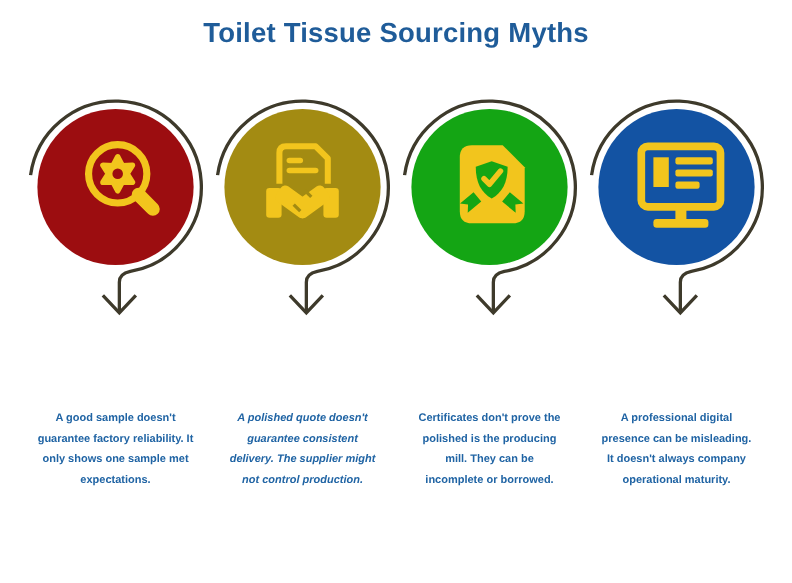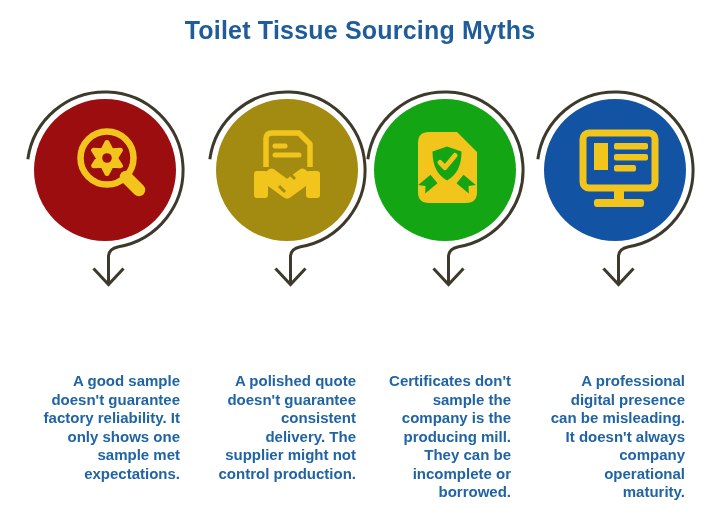--- a/index.html
+++ b/index.html
@@ -23,21 +23,21 @@
     letter-spacing: 0.2px;
     color: var(--title_blue, #1F5C99);
   }
   .unit {
     position: absolute;
     top: 75px;
     width: 170px;
     height: 455px;
   }
   .unit.u1 { left: 20px; }
-  .unit.u2 { left: 202px; }
+  .unit.u2 { left: 190px; font-style: italic; }
   .unit.u3 { left: 360px; }
   .unit.u4 { left: 530px; }
   .unit svg { display: block; }
   .ring {
     stroke: var(--ring_olive, #3E3A2B);
     stroke-width: 3;
     fill: none;
   }
   .icon .g-s { stroke: var(--icon_gold, #F2C51D); fill: none; }
   .icon .g-f { fill: var(--icon_gold, #F2C51D); }
@@ -45,22 +45,22 @@
     fill: var(--icon_gold, #F2C51D);
     stroke: var(--icon_gold, #F2C51D);
     stroke-linejoin: round;
   }
   .desc {
     position: absolute;
     top: 297px;
     left: 50%;
     transform: translateX(-50%);
     margin: 0;
-    text-align: right;
-    font-size: 15px;
+    text-align: center;
+    font-size: 10px;
     font-weight: 700;
     line-height: 18.5px;
     color: var(--body_blue, #2064A4);
   }
   .u1 .desc { width: 150px; }
   .u2 .desc { width: 138px; }
   .u3 .desc { width: 132px; }
   .u4 .desc { width: 140px; }
 </style>
 </head>
@@ -111,21 +111,21 @@
       <path class="ring" d="M 73.5,193.5 L 88.5,209.5 L 103.5,193.5"></path>
       <circle cx="85" cy="95" r="71" fill="#14A514"></circle>
       <g class="icon">
         <path class="g-f" d="M 58,68 Q 58,57 69,57 L 97,57 L 117,77 L 117,117 Q 117,128 106,128 L 69,128 Q 58,128 58,117 Z"></path>
         <polygon points="70.5,99.8 58.2,110 65.5,111 65.2,118.5 77.5,108.2" fill="#14A514"></polygon>
         <polygon points="103.5,99.8 115.8,110 108.5,111 108.8,118.5 96.5,108.2" fill="#14A514"></polygon>
         <path d="M 87,71.5 L 101.5,76.5 C 101.5,91 96.5,100 87,105.5 C 77.5,100 72.5,91 72.5,76.5 Z" fill="#14A514"></path>
         <path class="g-s" d="M 80,87.5 L 85,92.5 L 95,80.5" stroke-width="5" stroke-linecap="round" stroke-linejoin="round"></path>
       </g>
     </svg>
-    <p class="desc">Certificates don't sample the company is the producing mill. They can be incomplete or borrowed.</p>
+    <p class="desc">Certificates don't prove the polished is the producing mill. They can be incomplete or borrowed.</p>
   </div>
 
   <div class="unit u4">
     <svg width="170" height="230" viewBox="0 0 170 230">
       <path class="ring" d="M 7.8,84.2 A 78,78 0 1 1 98.5,171.8 Q 88.5,174 88.5,181.5 L 88.5,208"></path>
       <path class="ring" d="M 73.5,193.5 L 88.5,209.5 L 103.5,193.5"></path>
       <circle cx="85" cy="95" r="71" fill="#1353A3"></circle>
       <g class="icon">
         <rect class="g-s" x="53" y="58" width="72" height="55" rx="6" stroke-width="7"></rect>
         <rect class="g-f" x="64" y="68" width="14" height="27"></rect>

